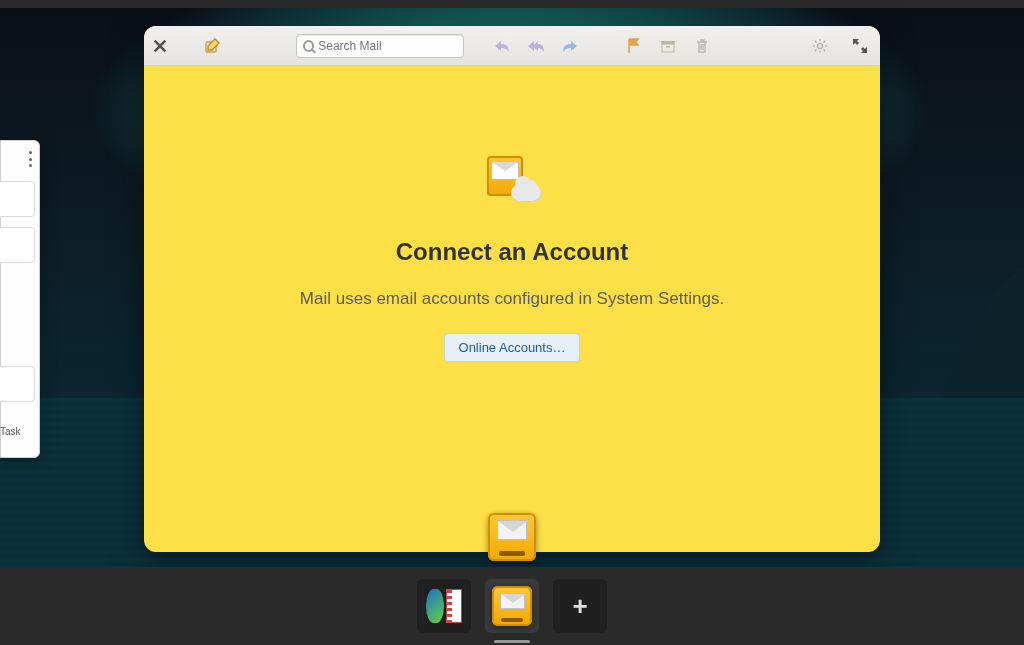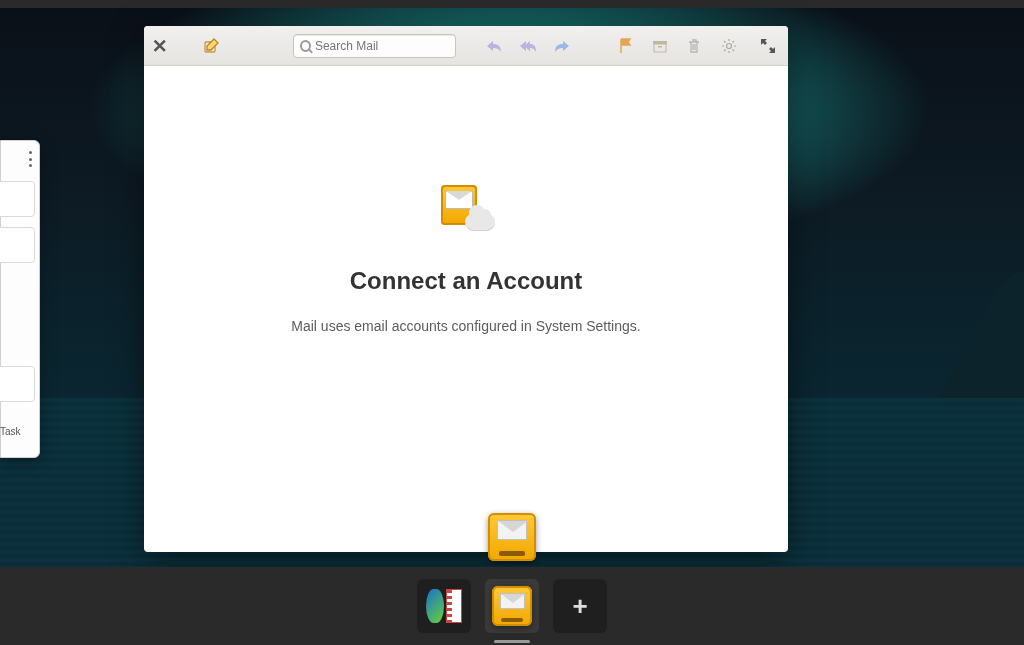--- a/index.html
+++ b/index.html
@@ -35,22 +35,22 @@
     }
     .peek .dots { position:absolute; top:10px; right:6px; width:4px; height:16px;
       display:flex; flex-direction:column; justify-content:space-between; }
     .peek .dots span { width:3px; height:3px; background:#666; border-radius:50%; display:block; }
     .peek .row { position:absolute; left:-10px; right:4px; height:36px; border:1px solid #d9d9d9; background:#fff; border-radius:4px;}
     .peek .row.r1{ top:40px;} .peek .row.r2{ top:86px;} .peek .row.r3{ top:225px;}
     .peek .label { position:absolute; bottom:20px; left:-12px; font-size:10px; color:#555; }
 
     
     .window {
-      position:absolute; left:144px; top:26px; width:644px; height:526px;
-      background:#ffffff; border-radius:4px; overflow:hidden;
+      position:absolute; left:144px; top:26px; width:736px; height:526px;
+      background:#fde047; border-radius:12px; overflow:hidden;
       box-shadow:0 8px 32px rgba(0,0,0,0.5);
     }
     .titlebar {
       height:40px; background:linear-gradient(#f1f0ee,#e5e4e1);
       border-bottom:1px solid #d0cfcc; display:flex; align-items:center;
       padding:0 8px; gap:6px;
     }
     .tb-btn { width:24px; height:24px; border-radius:4px; display:flex; align-items:center; justify-content:center; color:#888; }
     .tb-btn.compose { margin-left:26px; color:#c69a3f;}
     .tb-btn svg { width:16px; height:16px; }
@@ -87,21 +87,21 @@
     .mail-cloud .env:before{ content:""; position:absolute; top:6px; width:26px; height:16px; background:#fff; border:1px solid #bbb; }
     .mail-cloud .env:after{ content:""; position:absolute; top:6px; width:0; height:0; border-left:13px solid transparent; border-right:13px solid transparent; border-top:9px solid #d9d9d9;}
     .mail-cloud .cloud {
       position:absolute; right:0; bottom:2px; width:30px; height:18px; background:#e8e8e8; border-radius:18px;
       box-shadow:inset 0 -1px 0 #cfcfcf;
     }
     .mail-cloud .cloud:before{ content:""; position:absolute; width:16px; height:16px; background:#e8e8e8; border-radius:50%; top:-8px; left:4px;}
     .mail-cloud .cloud:after{ content:""; position:absolute; width:12px; height:12px; background:#e8e8e8; border-radius:50%; top:-4px; right:4px;}
 
     h1.title { font-size:24px; font-weight:800; color:#333; margin-top:24px;}
-    p.sub { font-size:14px; color:#5c5c5c; margin-top:23px;}
+    p.sub { font-size:17px; color:#5c5c5c; margin-top:23px;}
     .action-btn {
       margin-top:24px; padding:6px 14px; font-size:13px; color:#1b5e99;
       background:#e7eff8; border:1px solid #bcd3e8; border-radius:4px;
     }
 
     
     .winicon {
       position:absolute; left:calc(144px + 368px - 24px); top:calc(26px + 526px - 39px);
       width:48px; height:48px;
     }
@@ -227,20 +227,21 @@
     </div>
   </div>
 
   <div class="empty">
     <div class="mail-cloud">
       <div class="env"></div>
       <div class="cloud"></div>
     </div>
     <h1 class="title">Connect an Account</h1>
     <p class="sub">Mail uses email accounts configured in System Settings.</p>
+    <button class="action-btn">Online Accounts…</button>
   </div>
 </div>
 
 <div class="winicon">
   <div class="mailicon">
     <div class="envsmall"></div>
       <div class="slot"></div>
   </div>
 </div>
 

